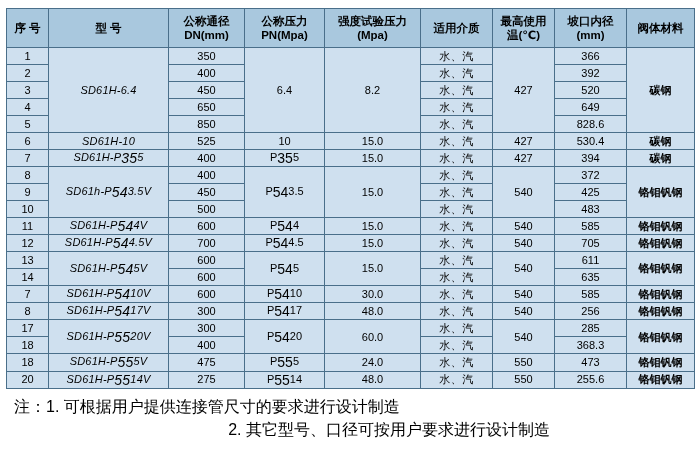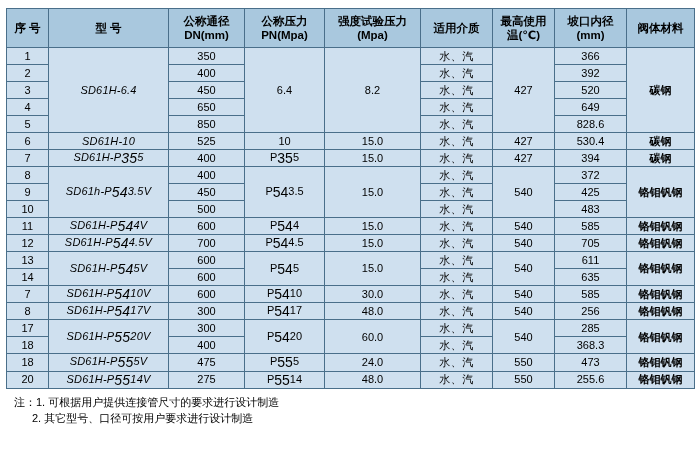--- a/index.html
+++ b/index.html
@@ -65,28 +65,29 @@
     font-size: 11.5px;
     font-weight: normal;
     letter-spacing: 0.5px;
   }
   sub {
     font-size: 14px;
     vertical-align: -2px;
   }
   .notes {
     margin: 6px 0 0 8px;
-    font-size: 11px;
+    font-size: 16px;
     line-height: 1.45;
   }
   .notes div {
     white-space: nowrap;
   }
   .notes .n2 {
     padding-left: 18px;
+    text-align: right;
   }
 </style>
 </head>
 <body>
 
 <div id="sheet">
   <table class="spec">
     <colgroup>
       <col style="width:42px">
       <col style="width:120px">

